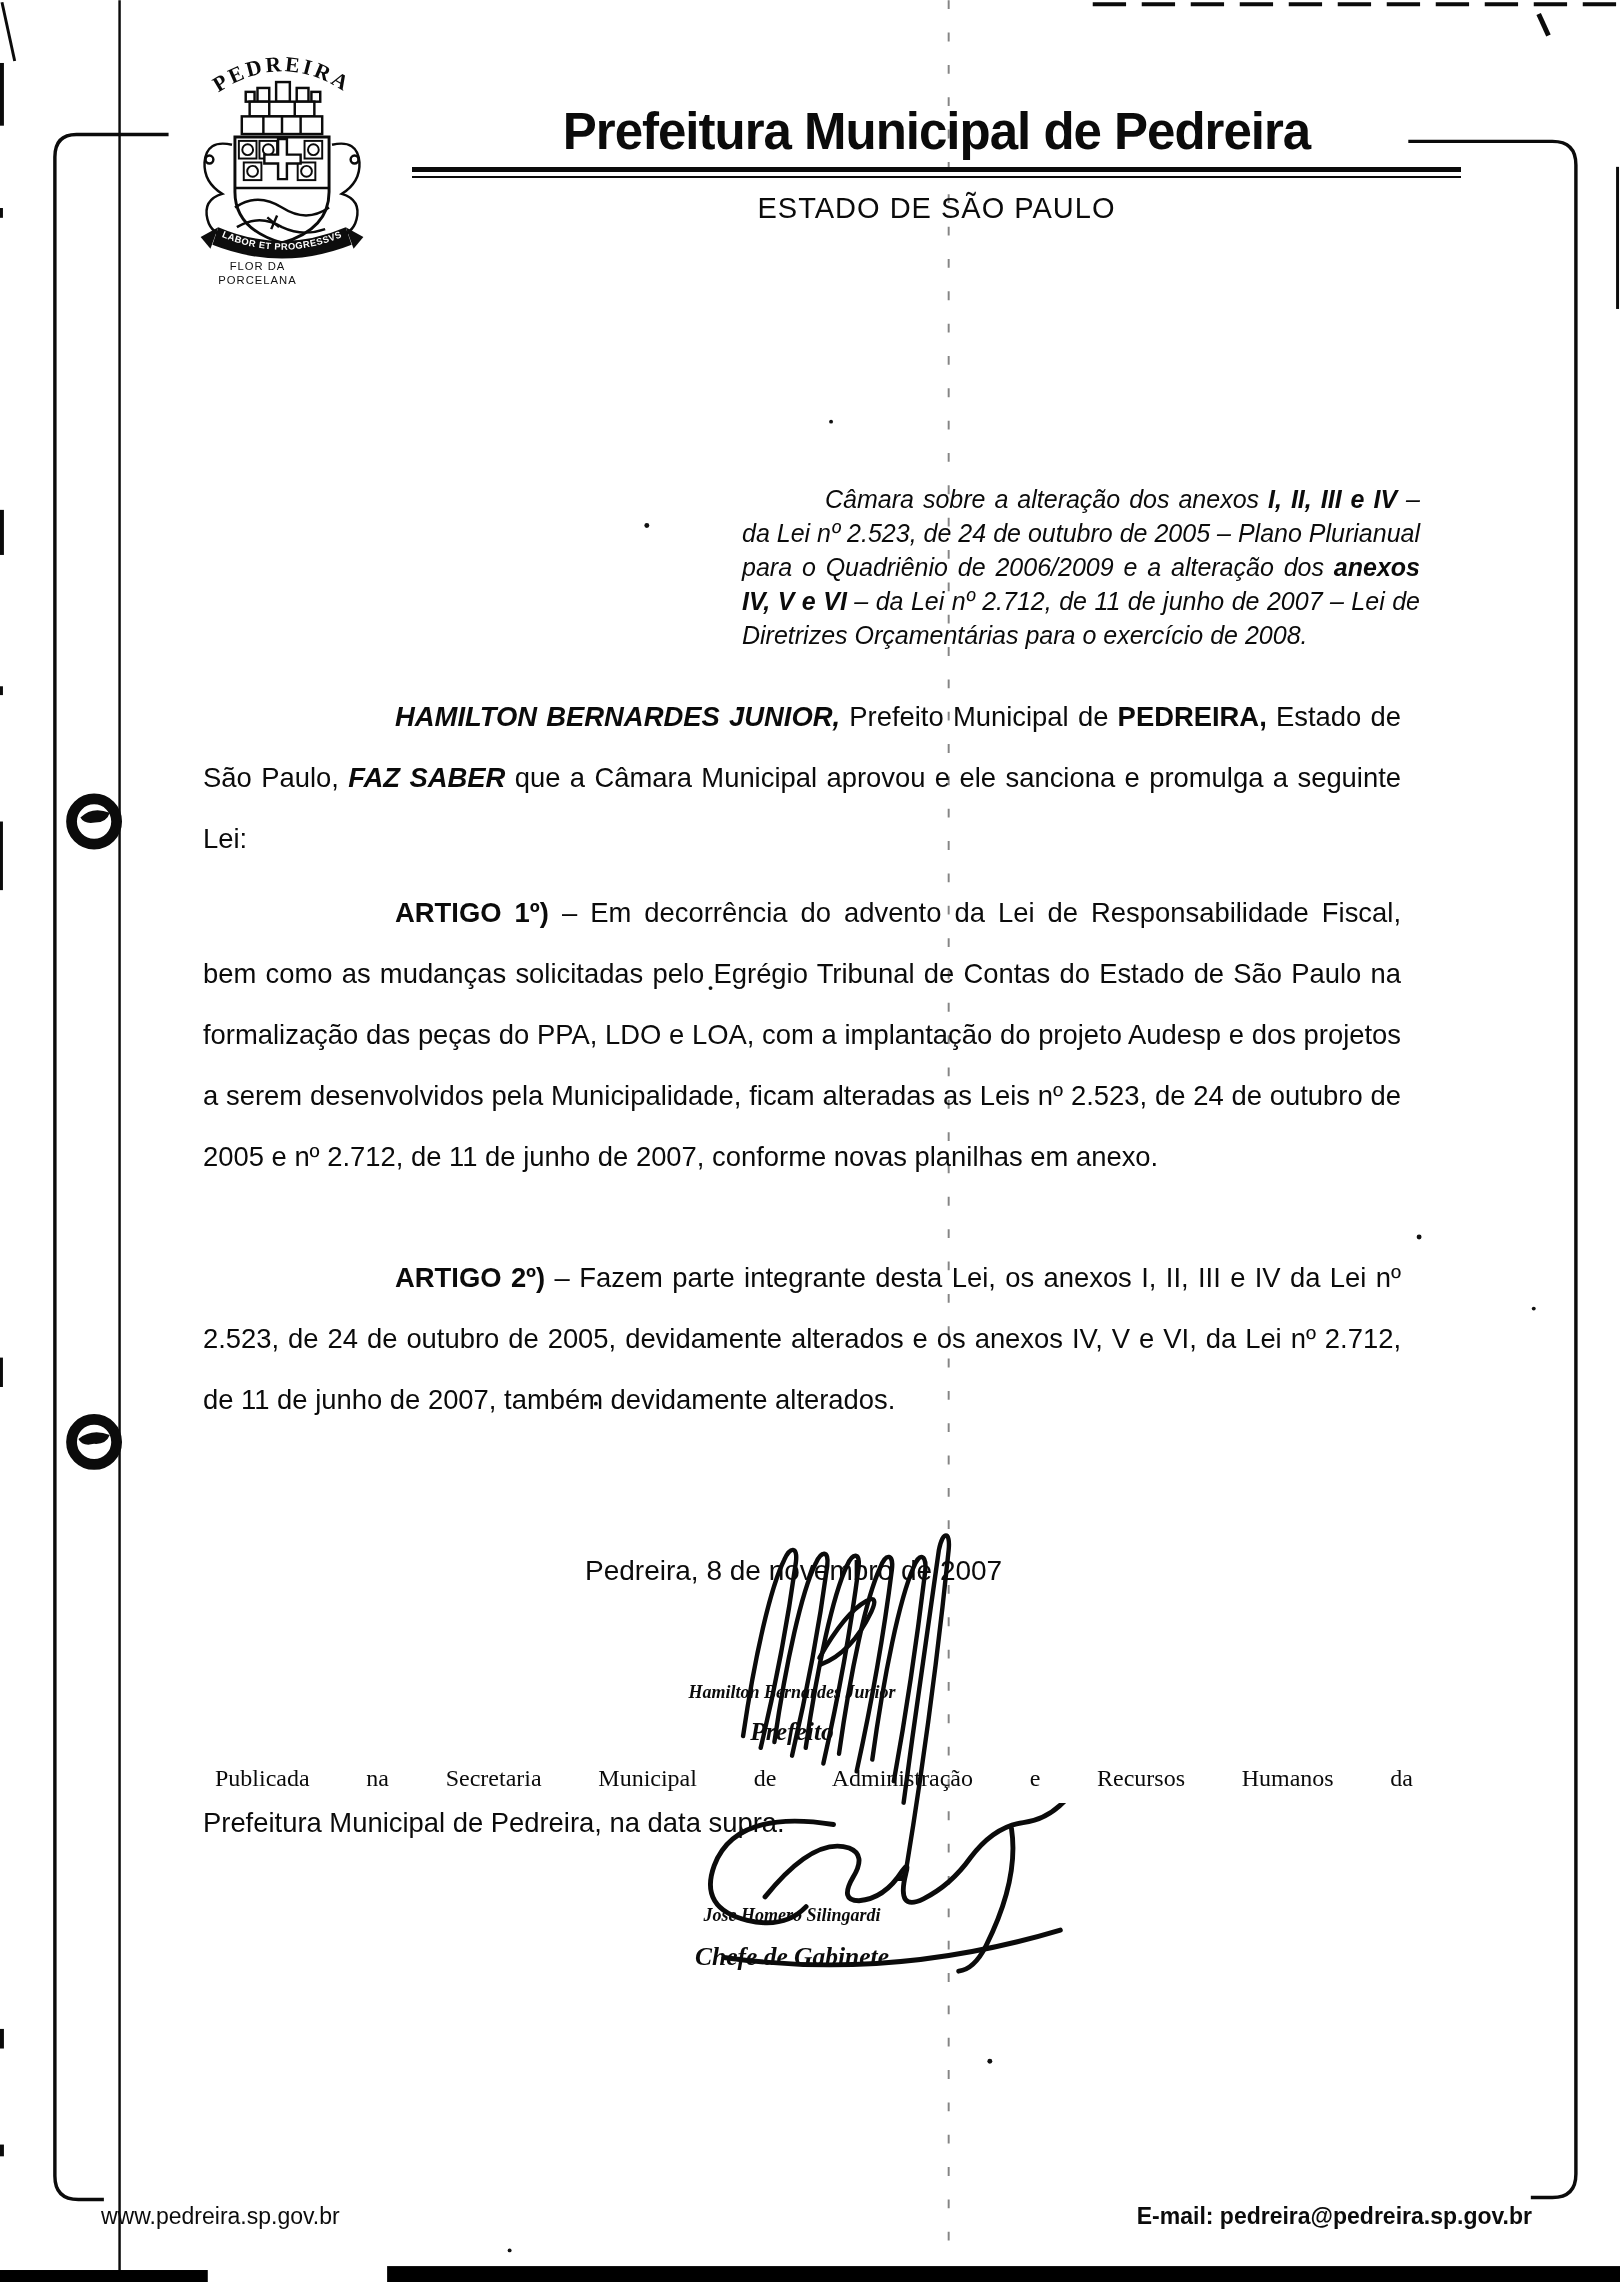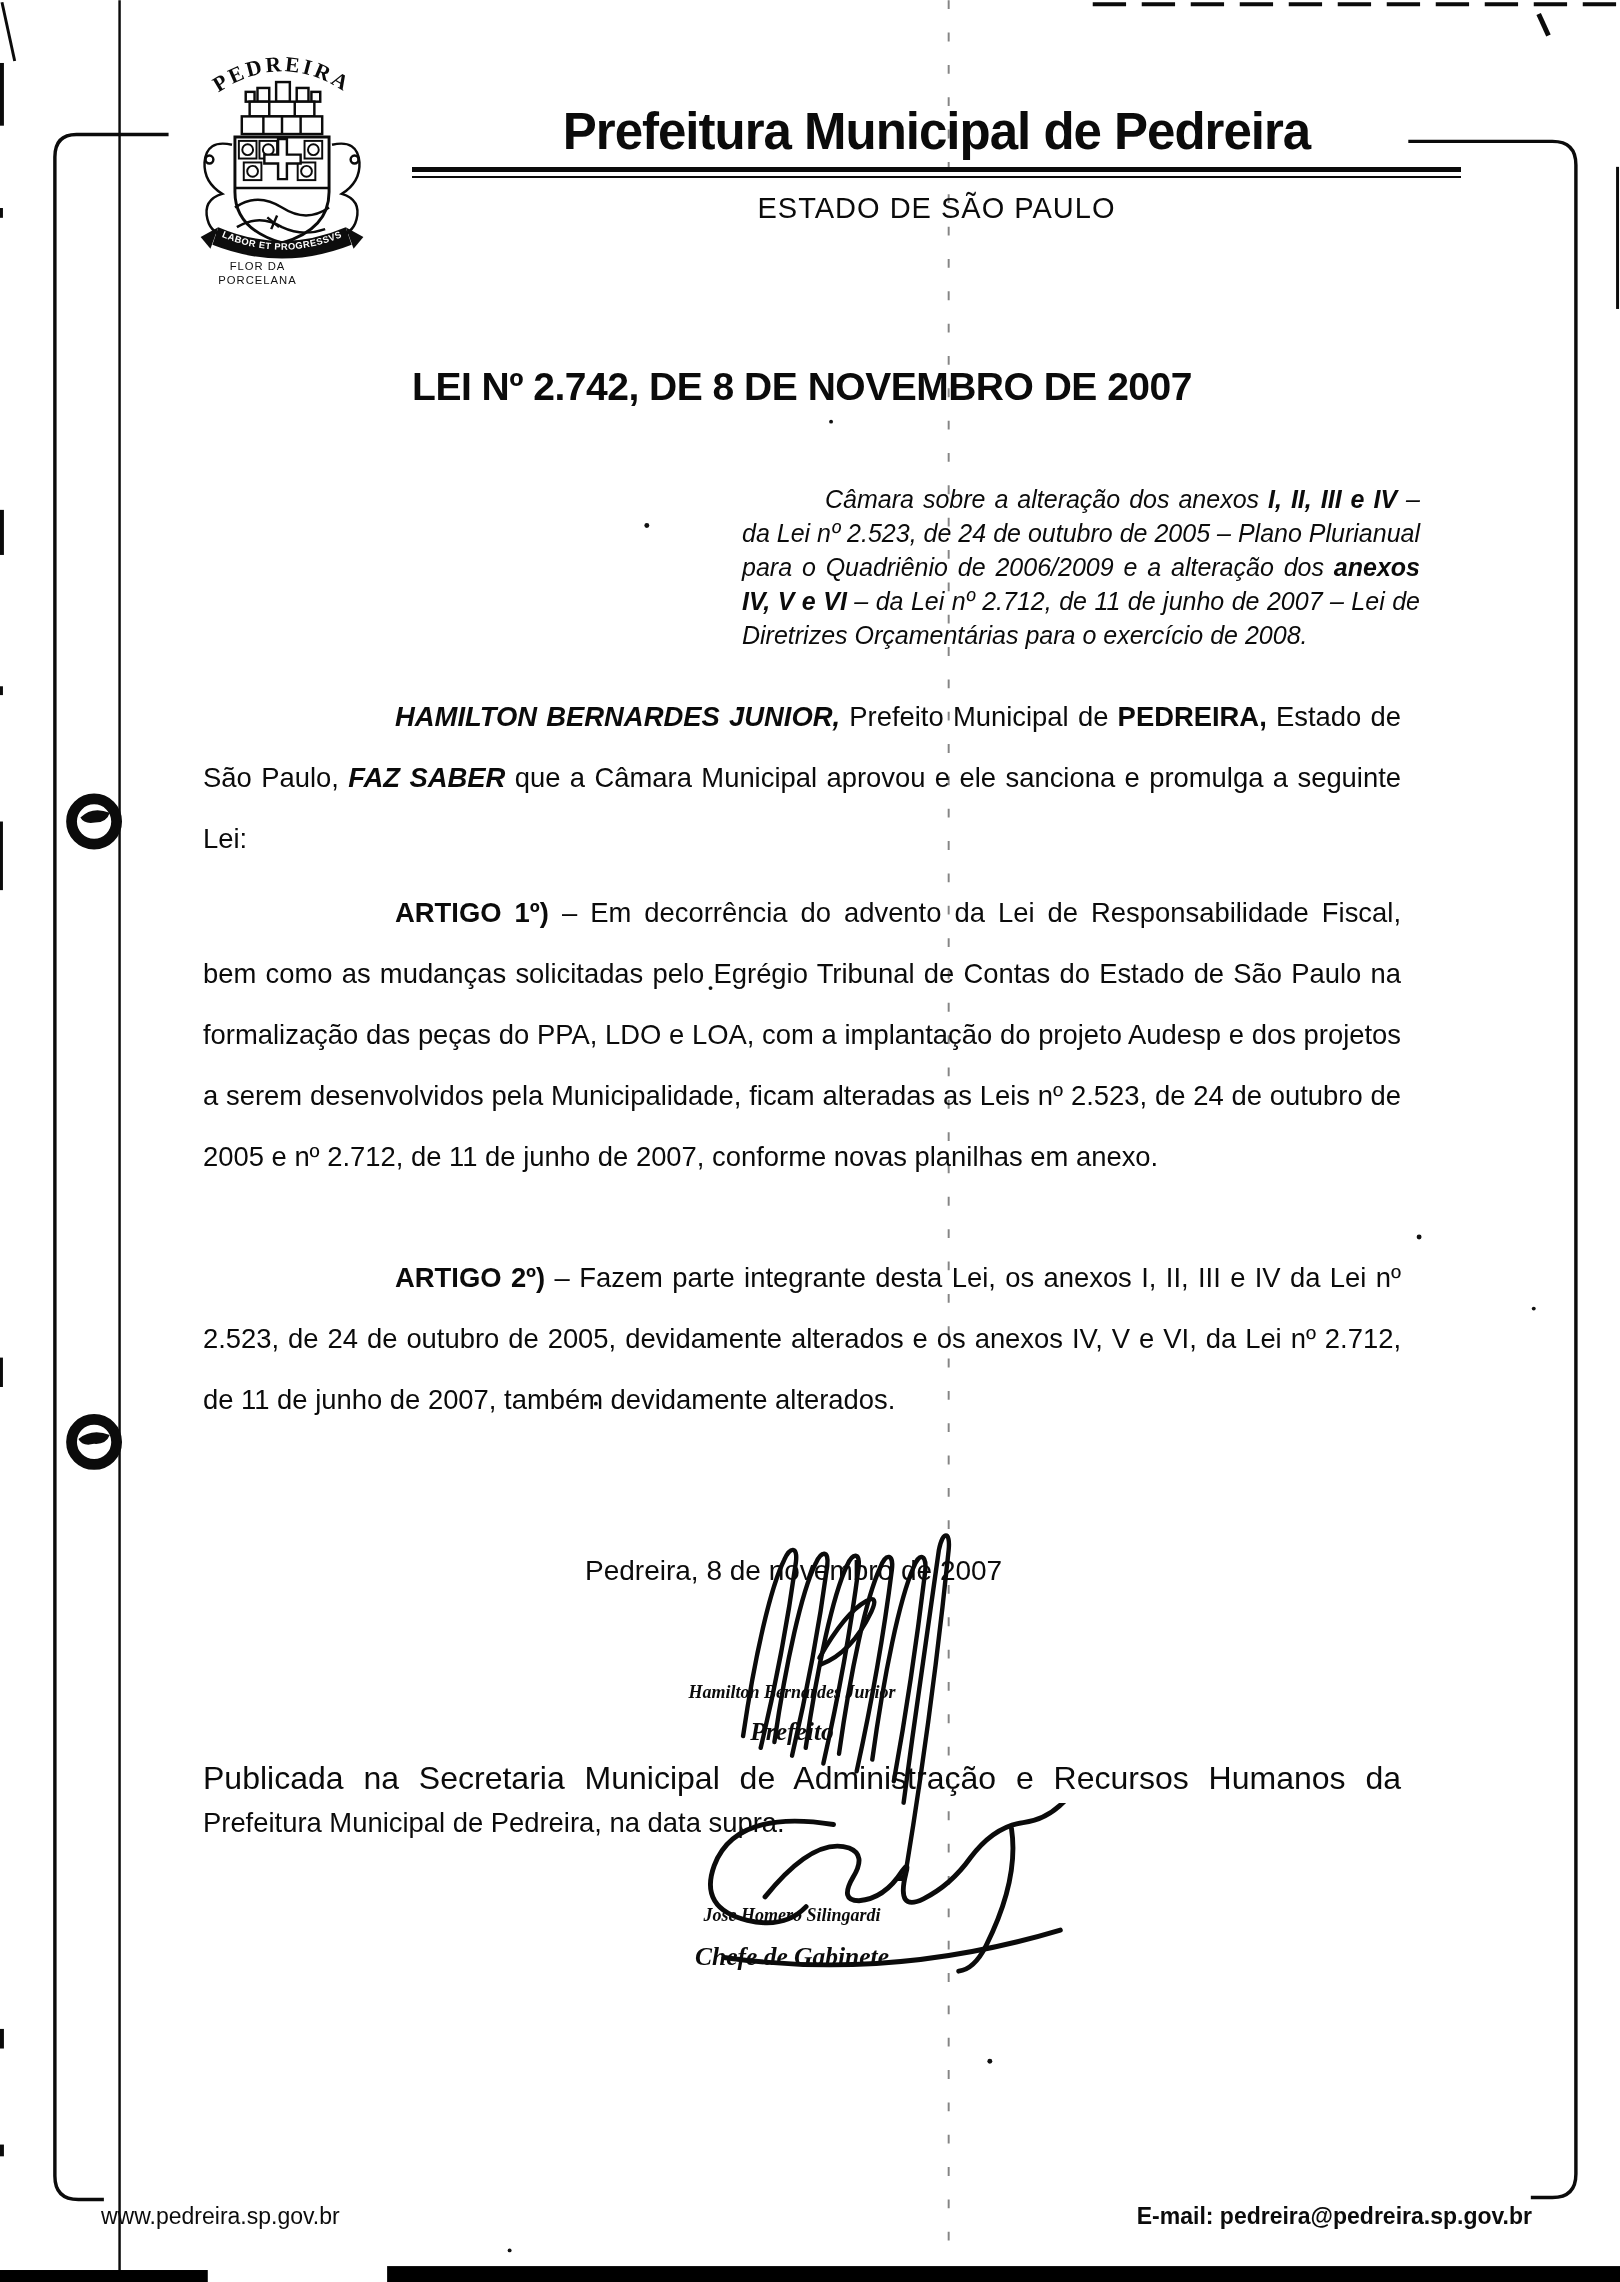--- a/index.html
+++ b/index.html
@@ -58,22 +58,22 @@
     font-family:"Liberation Serif", serif;
     font-weight:bold; font-style:italic; font-size:18px;
   }
   .sig-role {
     left:547px; width:490px; text-align:center;
     font-family:"Liberation Serif", serif;
     font-weight:bold; font-style:italic; font-size:25.5px;
   }
 
   .pub-line1 {
-    left:203px; top:1757px; width:1198px; font-size:32px;
-    text-align:justify; text-align-last:justify; line-height:43px;
+    left:215px; top:1757px; width:1198px; font-size:24px;
+    text-align:justify; text-align-last:justify; line-height:43px;font-family:Liberation Serif, serif;
   }
   .pub-line2 {
     left:203px; top:1801px; width:1198px; font-size:27.4px; line-height:43px;
   }
 
   
   .ftr-address {
     left:101px; top:2172px; width:1451px; font-size:23px;
     letter-spacing:-0.3px; white-space:nowrap;
   }
@@ -202,21 +202,20 @@
       </text>
     </g>
     <text x="80" y="240" text-anchor="middle" font-size="11.5" letter-spacing="1" fill="#111">FLOR DA</text>
     <text x="80" y="254" text-anchor="middle" font-size="11.5" letter-spacing="1" fill="#111">PORCELANA</text>
   </svg>
 
   <div class="abs hdr-title">Prefeitura Municipal de Pedreira</div>
   <div class="abs hdr-rule"></div>
   <div class="abs hdr-sub">ESTADO DE SÃO PAULO</div>
 
-  <div class="abs law-title">LEI Nº 2.742, DE 8 DE NOVEMBRO DE 2007</div>
 
   <div class="abs ementa"><span>Câmara sobre a alteração dos anexos </span><b>I, II, III e IV</b><span> – da Lei nº 2.523, de 24 de outubro de 2005 – Plano Plurianual para o Quadriênio de 2006/2009 e a alteração dos </span><b>anexos IV, V e VI</b><span> – da Lei nº 2.712, de 11 de junho de 2007 – Lei de Diretrizes Orçamentárias para o exercício de 2008.</span></div>
 
   <div class="abs para" style="top:686px;"><span class="bi">HAMILTON BERNARDES JUNIOR,</span><span> Prefeito Municipal de </span><b>PEDREIRA,</b><span> Estado de São Paulo, </span><span class="bi">FAZ SABER</span><span> que a Câmara Municipal aprovou e ele sanciona e promulga a seguinte Lei:</span></div>
 
   <div class="abs para" style="top:882px;"><b>ARTIGO 1º)</b><span> – Em decorrência do advento da Lei de Responsabilidade Fiscal, bem como as mudanças solicitadas pelo Egrégio Tribunal de Contas do Estado de São Paulo na formalização das peças do PPA, LDO e LOA, com a implantação do projeto Audesp e dos projetos a serem desenvolvidos pela Municipalidade, ficam alteradas as Leis nº 2.523, de 24 de outubro de 2005 e nº 2.712, de 11 de junho de 2007, conforme novas planilhas em anexo.</span></div>
 
   <div class="abs para" style="top:1247px;"><b>ARTIGO 2º)</b><span> – Fazem parte integrante desta Lei, os anexos I, II, III e IV da Lei nº 2.523, de 24 de outubro de 2005, devidamente alterados e os anexos IV, V e VI, da Lei nº 2.712, de 11 de junho de 2007, também devidamente alterados.</span></div>
 
 

